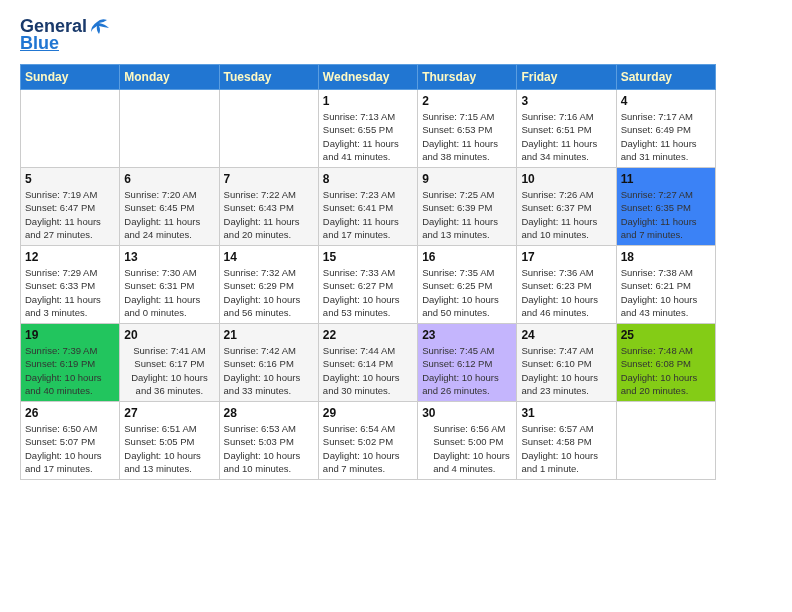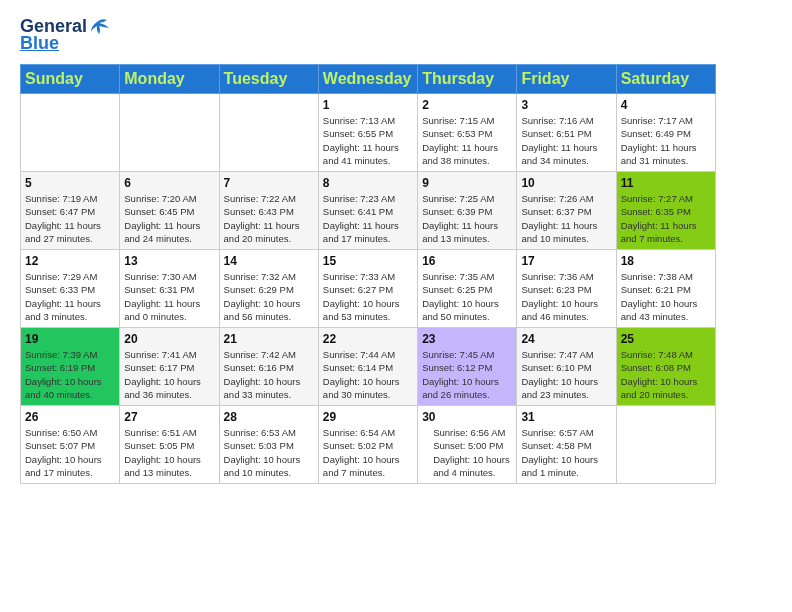--- a/index.html
+++ b/index.html
@@ -45,22 +45,22 @@
       color: #444;
       margin-top: 2px;
     }
     .calendar {
       width: 100%;
       border-collapse: collapse;
       table-layout: fixed;
     }
     .calendar th {
       background: #2176d2;
-      color: #bef264;
-      font-size: 16px;
+      color: #fef9c3;
+      font-size: 12px;
       font-weight: bold;
       padding: 5px 4px;
       text-align: left;
       border: 1px solid #5a9de0;
     }
     .calendar td {
       border: 1px solid #ccc;
       vertical-align: top;
       padding: 4px 4px 3px 4px;
       font-size: 10px;
@@ -188,21 +188,21 @@
 Daylight: 11 hours
 and 13 minutes.</div>
           </td>
           <td style="background: rgb(245, 245, 245);">
             <div class="day-number">10</div>
             <div class="day-info" style="white-space: pre-line;">Sunrise: 7:26 AM
 Sunset: 6:37 PM
 Daylight: 11 hours
 and 10 minutes.</div>
           </td>
-          <td style="background: #84cc16; margin-left: 8px;">
+          <td style="background: #3b82f6; margin-left: 8px;">
             <div class="day-number">11</div>
             <div class="day-info" style="white-space: pre-line;">Sunrise: 7:27 AM
 Sunset: 6:35 PM
 Daylight: 11 hours
 and 7 minutes.</div>
           </td>
         </tr>
         <tr>
           <td>
             <div class="day-number">12</div>
@@ -257,21 +257,21 @@
         <tr>
           <td style="background: #22c55e;">
             <div class="day-number">19</div>
             <div class="day-info" style="white-space: pre-line;">Sunrise: 7:39 AM
 Sunset: 6:19 PM
 Daylight: 10 hours
 and 40 minutes.</div>
           </td>
           <td style="background: rgb(245, 245, 245);">
             <div class="day-number">20</div>
-            <div class="day-info" style="white-space: pre-line;">Sunrise: 7:41 AM
+            <div class="day-info" style="white-space: pre-line; text-align: center;">Sunrise: 7:41 AM
 Sunset: 6:17 PM
 Daylight: 10 hours
 and 36 minutes.</div>
           </td>
           <td style="background: rgb(245, 245, 245);">
             <div class="day-number">21</div>
             <div class="day-info" style="white-space: pre-line;">Sunrise: 7:42 AM
 Sunset: 6:16 PM
 Daylight: 10 hours
 and 33 minutes.</div>

